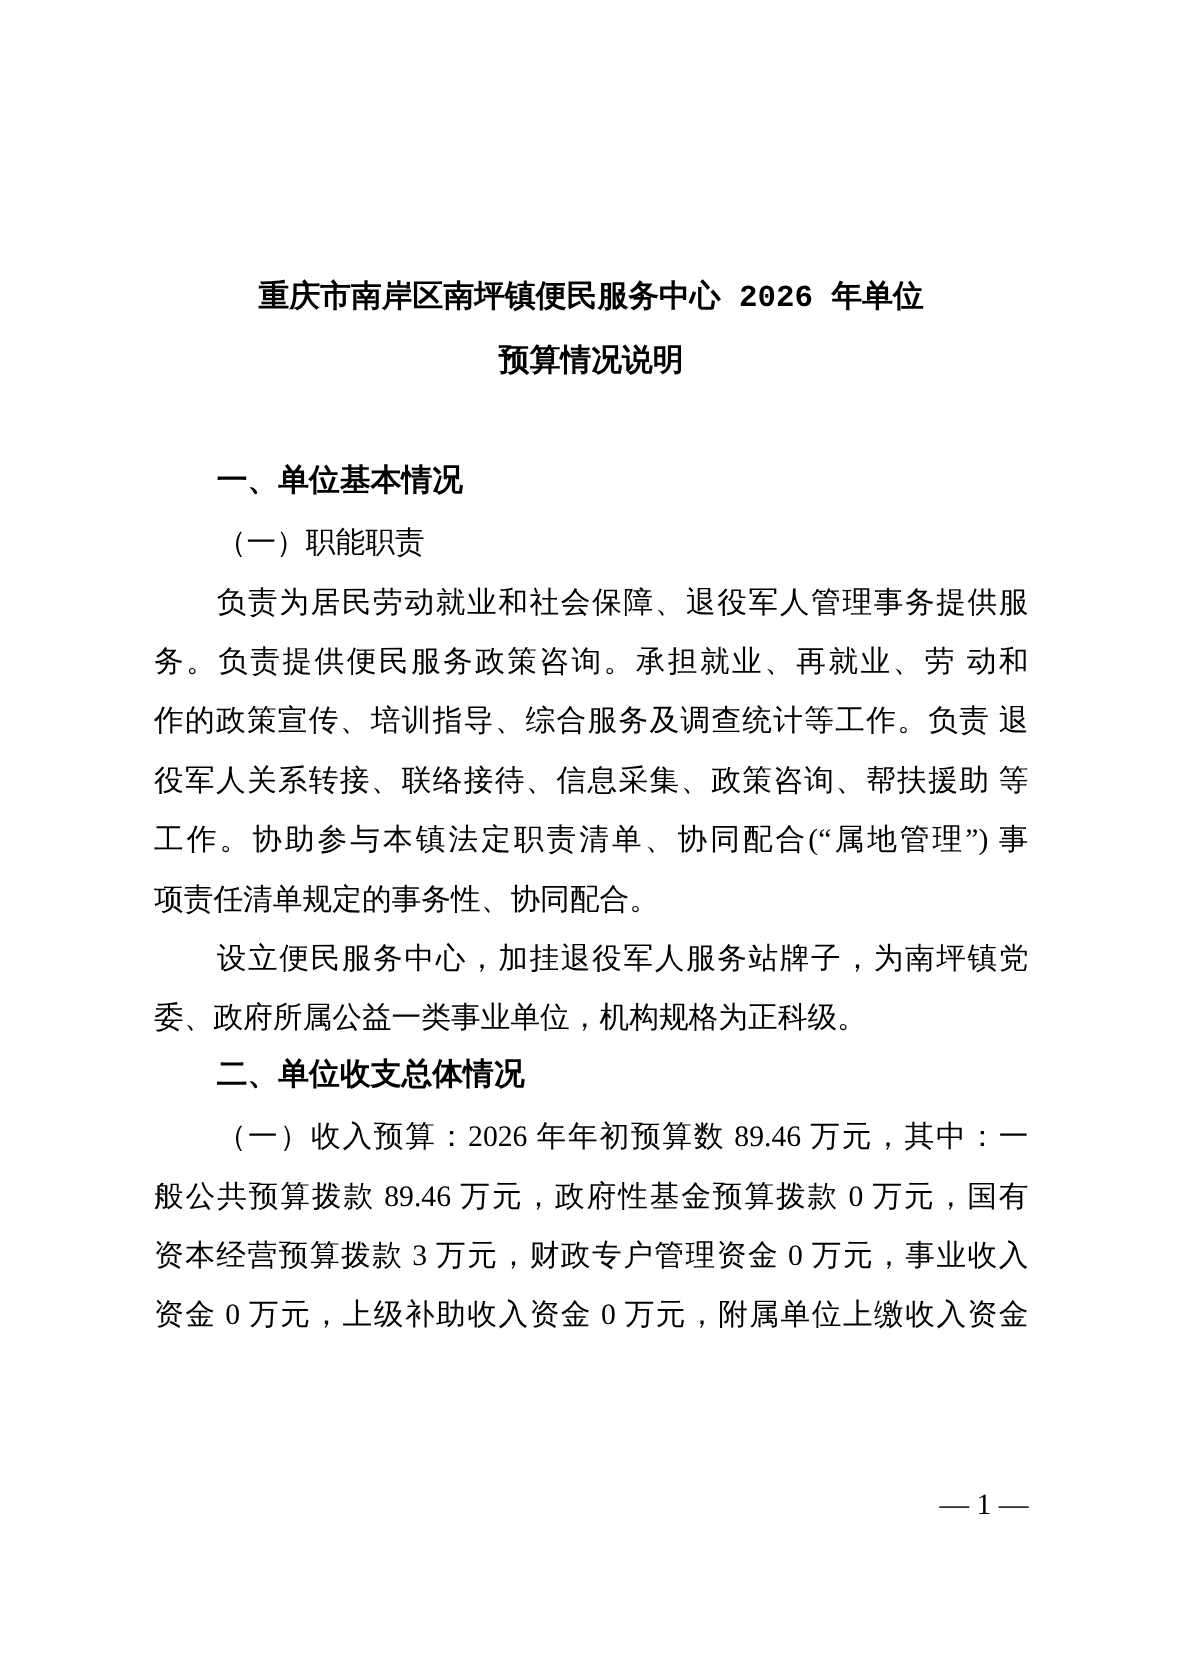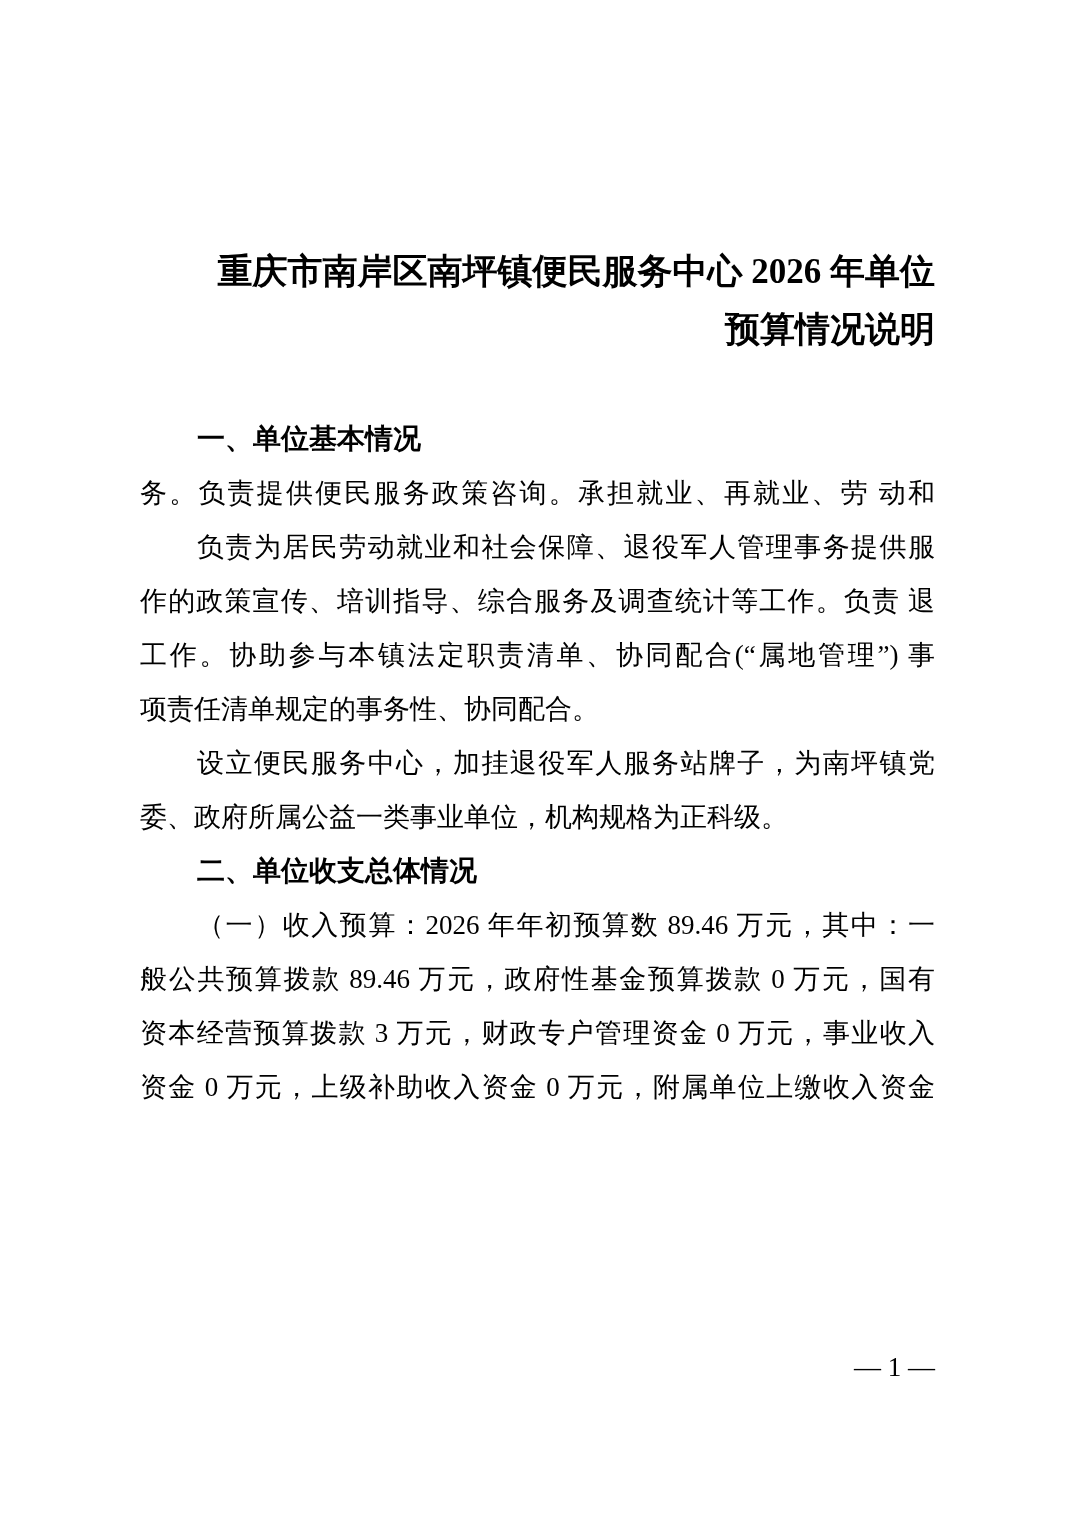--- a/index.html
+++ b/index.html
@@ -13,40 +13,40 @@
     height: 1520px;
     position: relative;
     overflow: hidden;
     font-family: "Liberation Serif", "DejaVu Serif", serif;
   }
   .title-block {
     position: absolute;
     top: 243px;
     left: 140px;
     width: 795px;
-    text-align: right;
+    text-align: center;
     font-weight: bold;
-    font-size: 35px;
+    font-size: 28px;
     line-height: 58px;
-    font-family: Liberation Serif, serif;
+    font-family: Liberation Mono, monospace;
   }
   .flow {
     position: absolute;
     top: 412px;
     left: 140px;
     width: 795px;
   }
   .flow > div {
     height: 54px;
     line-height: 54px;
     font-size: 27px;
     white-space: pre-wrap;
   }
   .h1 {
-    font-family: Liberation Serif, serif;
+    font-family: Liberation Mono, monospace;
     font-weight: bold;
     font-size: 28px !important;
     text-indent: 57px;
   }
   .h2 {
     font-family: "Liberation Serif", "DejaVu Serif", serif;
     text-indent: 57px;
   }
   .pline {
     font-family: "Liberation Serif", "DejaVu Serif", serif;
@@ -72,23 +72,25 @@
 </head>
 <body>
 
 <div class="title-block">
   <div>重庆市南岸区南坪镇便民服务中心 2026 年单位</div>
   <div>预算情况说明</div>
 </div>
 
 <div class="flow" id="flow">
     <div class="h1">一、单位基本情况</div>
+    <div class="h2">（一）职能职责</div>
+    <div class="pline first stretch">负责为居民劳动就业和社会保障、退役军人管理事务提供服</div>
     <div class="pline stretch">务。负责提供便民服务政策咨询。承担就业、再就业、劳 动和</div>
-    <div class="pline first stretch">负责为居民劳动就业和社会保障、退役军人管理事务提供服</div>
     <div class="pline stretch">作的政策宣传、培训指导、综合服务及调查统计等工作。负责 退</div>
+    <div class="pline stretch">役军人关系转接、联络接待、信息采集、政策咨询、帮扶援助 等</div>
     <div class="pline stretch">工作。协助参与本镇法定职责清单、协同配合(“属地管理”) 事</div>
     <div class="pline">项责任清单规定的事务性、协同配合。</div>
     <div class="pline first stretch">设立便民服务中心，加挂退役军人服务站牌子，为南坪镇党</div>
     <div class="pline">委、政府所属公益一类事业单位，机构规格为正科级。</div>
     <div class="h1">二、单位收支总体情况</div>
     <div class="pline first stretch">（一）收入预算：2026 年年初预算数 89.46 万元，其中：一</div>
     <div class="pline stretch">般公共预算拨款 89.46 万元，政府性基金预算拨款 0 万元，国有</div>
     <div class="pline stretch">资本经营预算拨款 3 万元，财政专户管理资金 0 万元，事业收入</div>
     <div class="pline stretch">资金 0 万元，上级补助收入资金 0 万元，附属单位上缴收入资金</div>
   </div>

